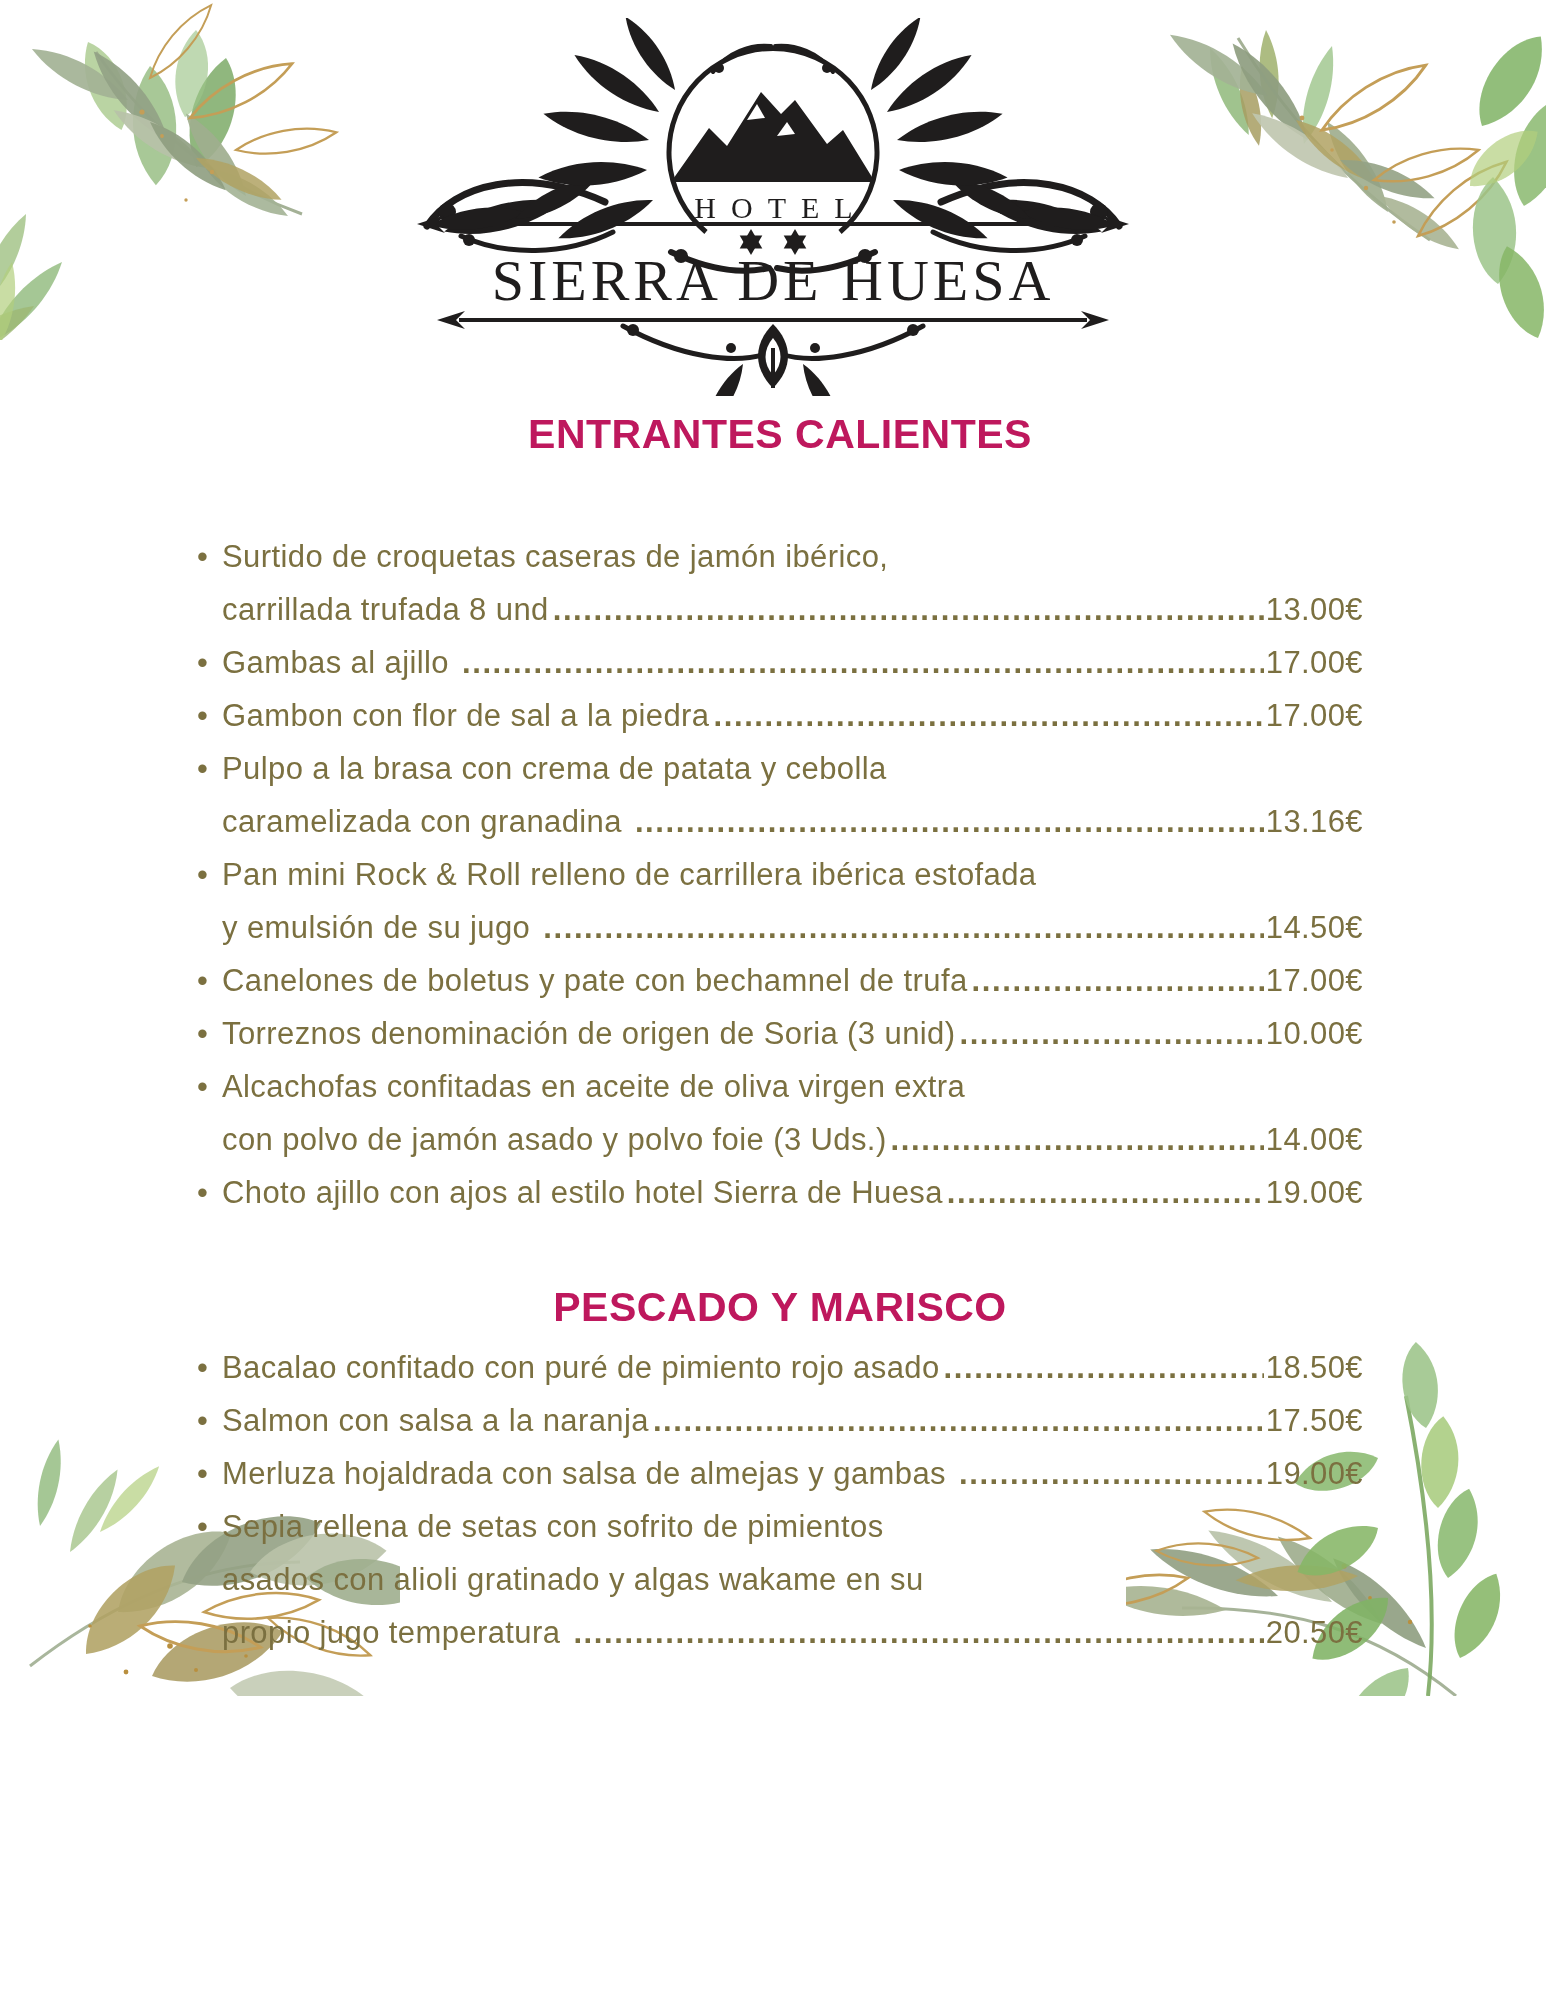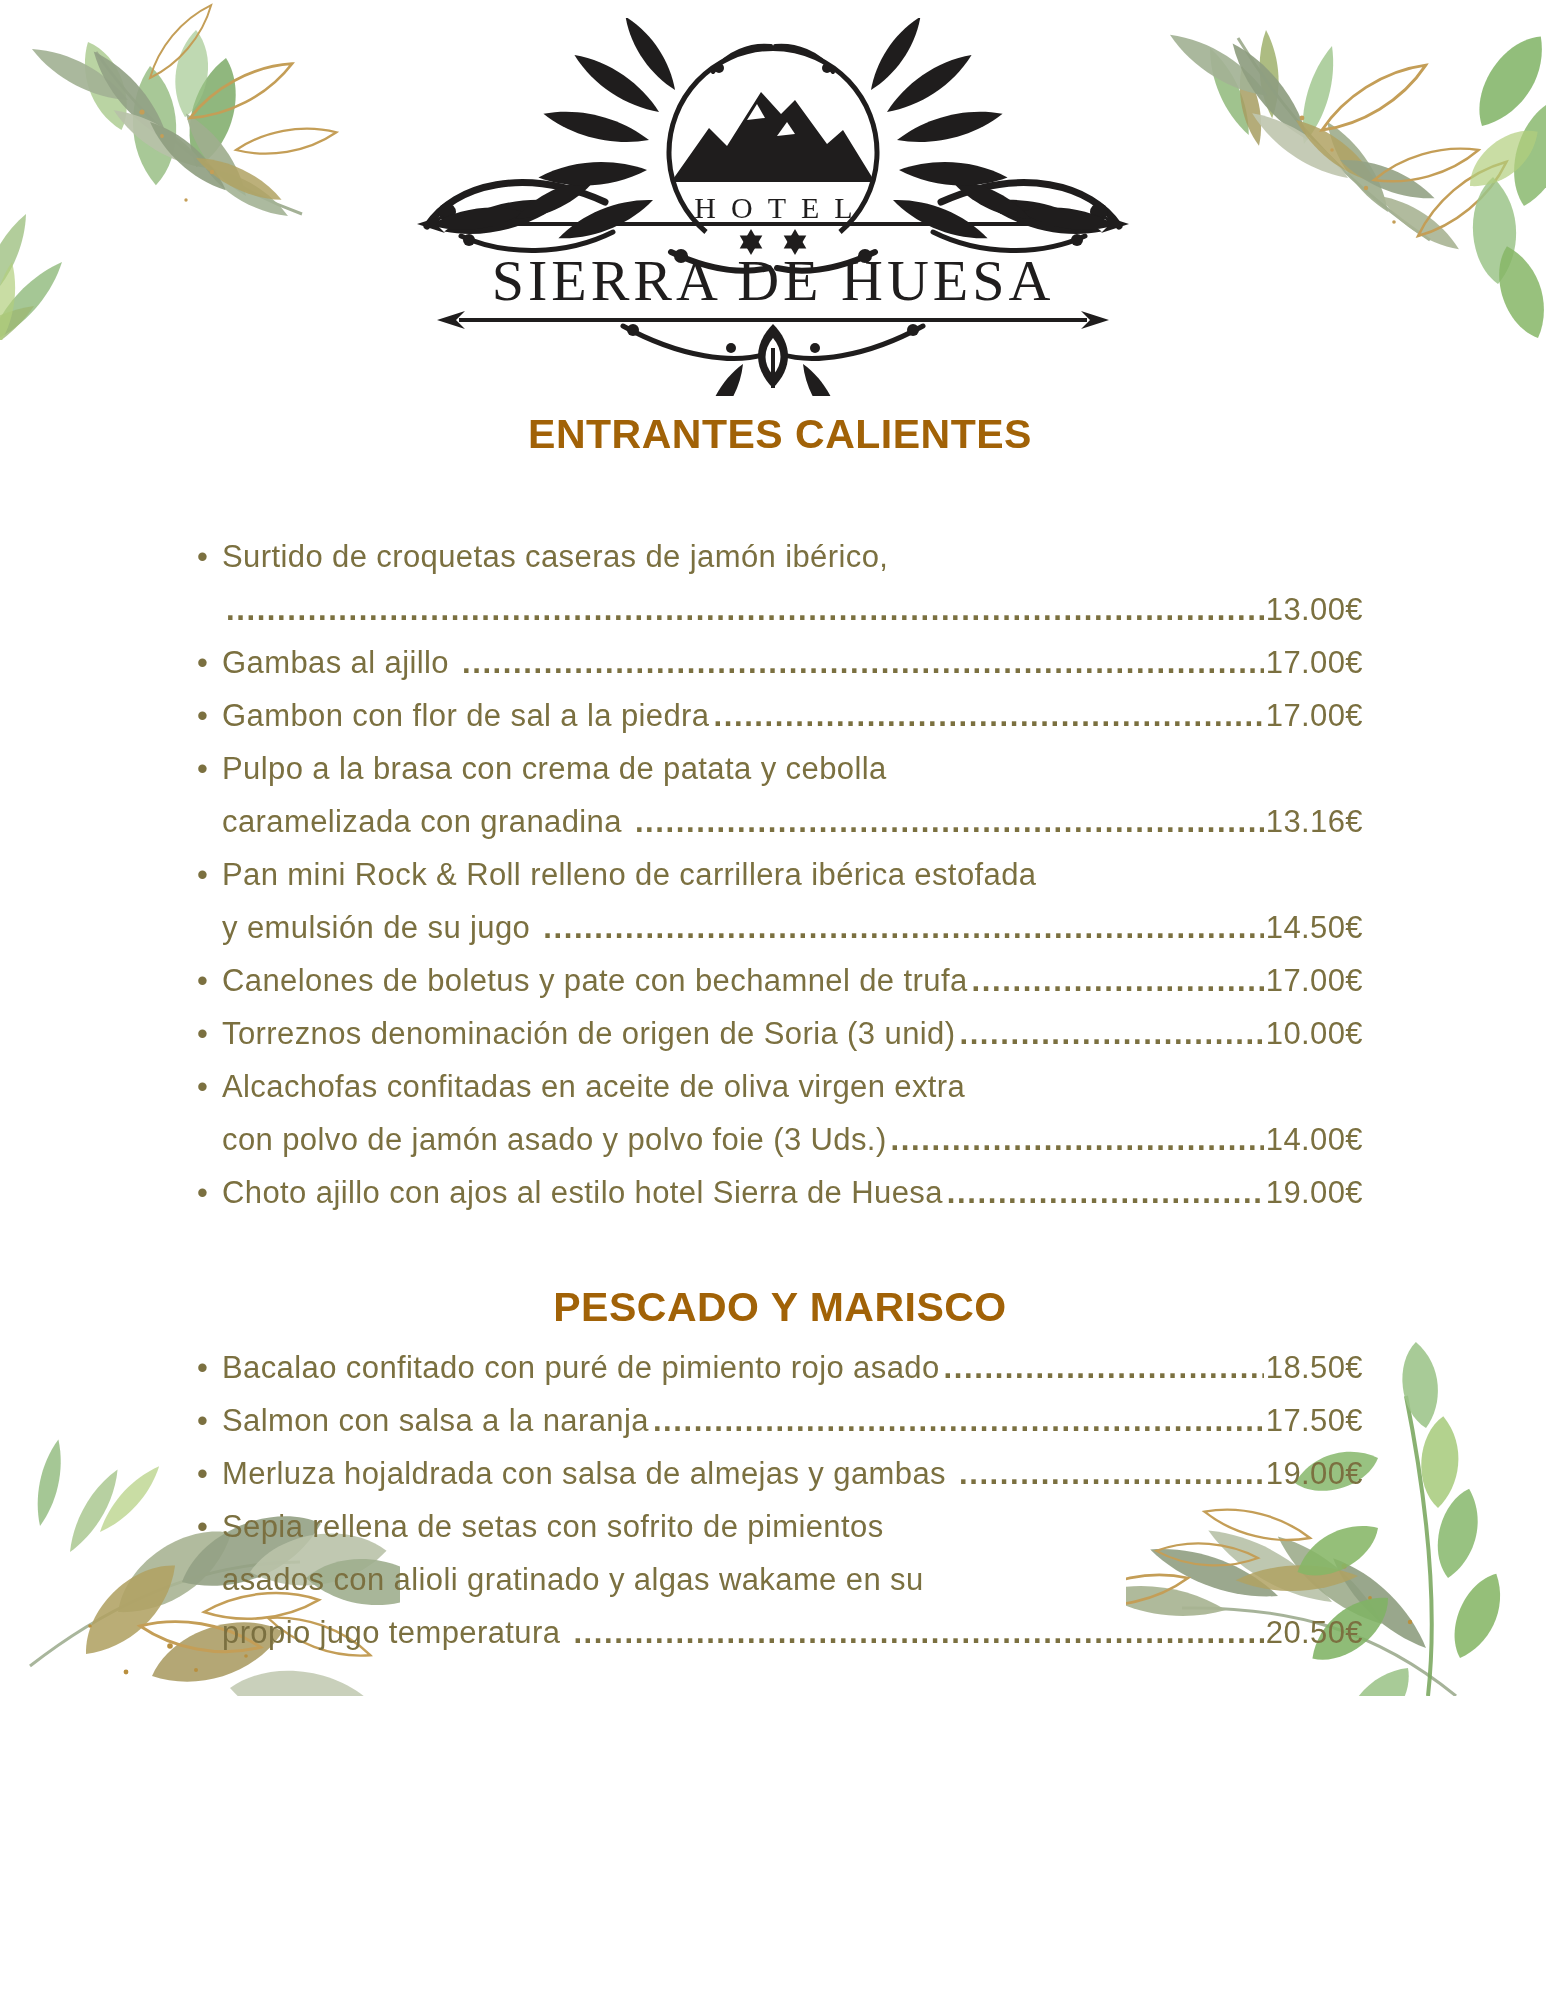--- a/index.html
+++ b/index.html
@@ -31,21 +31,21 @@
     width:1190px;
     color:#7b7040;
   }
   .section-title{
     margin:8px;
     text-align:center;
     font-size:41px;
     line-height:48px;
     font-weight:800;
     letter-spacing:0.5px;
-    color:#a16207;
+    color:#be185d;
   }
   .section-title.first{margin-top:14px;}
   .section-title.second{margin-top:64px;}
   .items{margin:12px;padding:0;list-style:none;}
   .section:first-child .items{margin-top:72px;}
   .section:nth-child(2) .items{margin-top:10px;}
   .item{
     position:relative;
     padding-left:25px;
     font-size:31px;
@@ -266,20 +266,21 @@
 
   <div class="menu">
     <section class="section">
       <h2 class="section-title first">ENTRANTES CALIENTES</h2>
       <ul class="items">
     <li class="item">
             <div class="line first">
               <span class="txt">Surtido de croquetas caseras de jamón ibérico,</span>
             </div>
             <div class="line">
+              <span class="txt">carrillada trufada 8 und</span>
               <span class="leader"></span>
               <span class="price">13.00€</span>
             </div>
           </li>
 
     <li class="item">
             <div class="line first">
               <span class="txt">Gambas al ajillo </span>
               <span class="leader"></span>
               <span class="price">17.00€</span>

